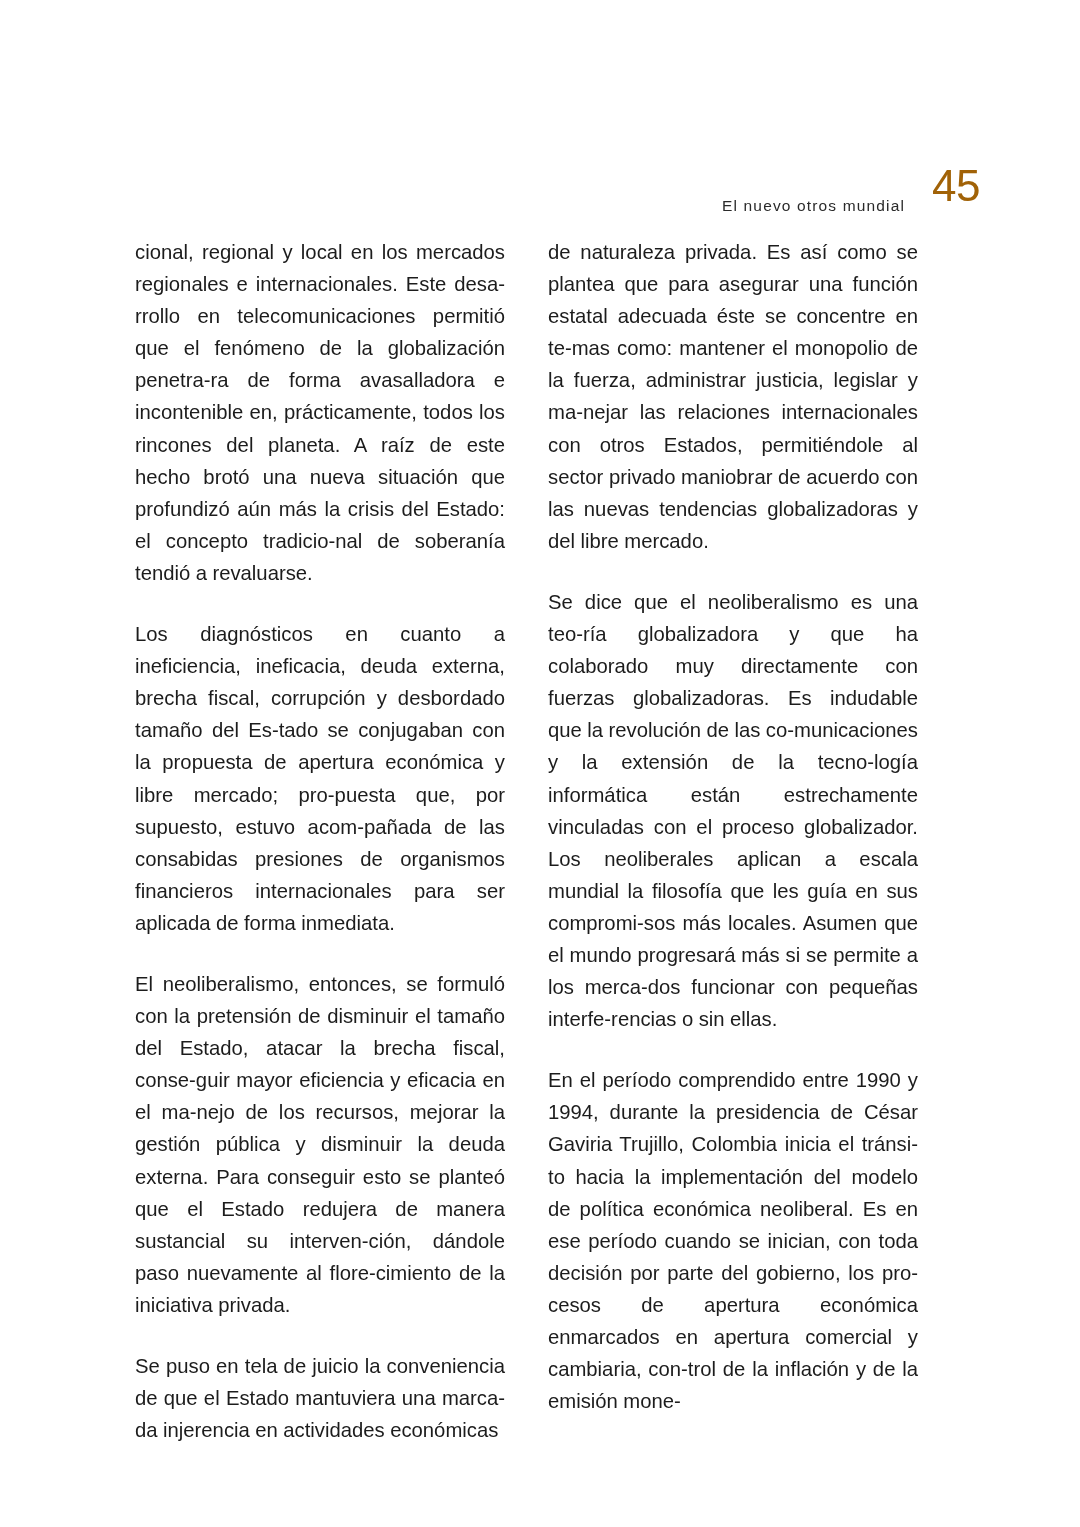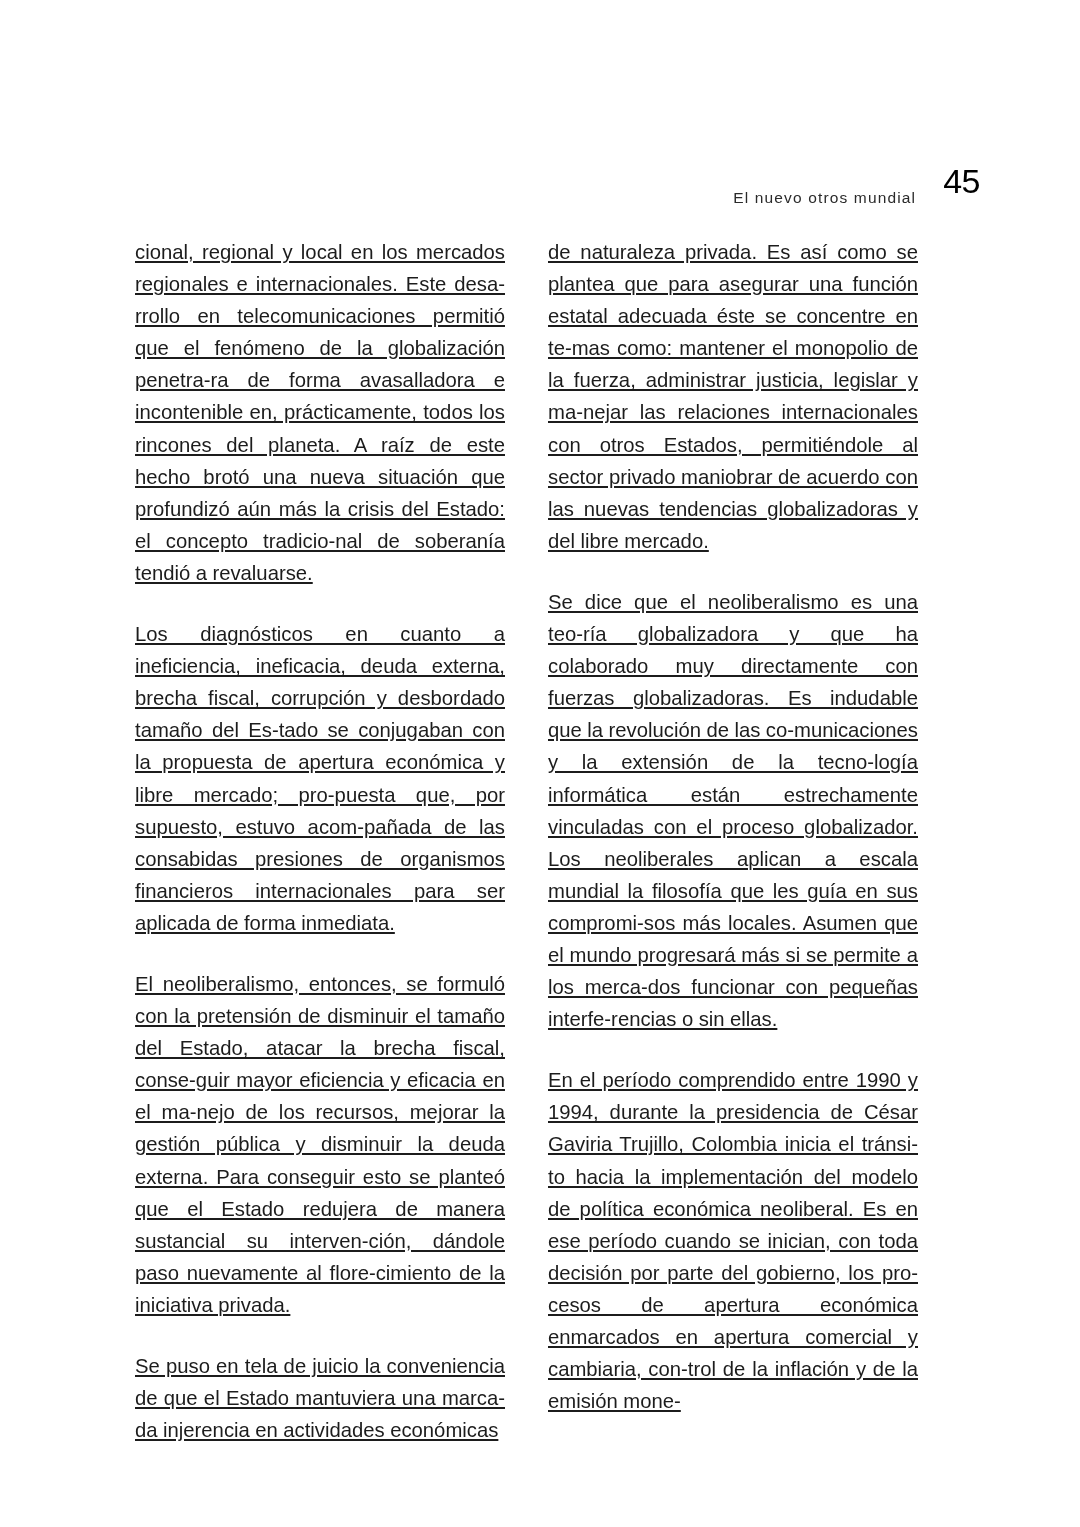--- a/index.html
+++ b/index.html
@@ -31,23 +31,23 @@
   .running-head-title {
     font-size: 15.5px;
     letter-spacing: 1.15px;
     color: #2a2a2a;
     white-space: nowrap;
     line-height: 1;
     position: relative;
     top: 14px;
   }
   .running-head-folio {
-    font-size: 34px;
+    font-size: 44px;
     font-weight: 300;
-    color: #000000;
+    color: #a16207;
     line-height: 1;
     margin-left: 27px;
     letter-spacing: -0.5px;
     position: relative;
     top: 4px;
   }
 
   
   .body-columns {
     position: absolute;
@@ -62,21 +62,20 @@
   }
   .column p {
     margin: 0 0 29px 0;
     font-size: 20.3px;
     line-height: 32.1px;
     text-align: justify;
     text-justify: inter-word;
     hyphens: manual;
     color: #1c1c1c;
     word-spacing: -0.2px;
-    text-decoration: underline;
   }
   .column p:last-child {
     margin-bottom: 0;
   }
 </style>
 </head>
 <body>
 
 <div class="page">
 

